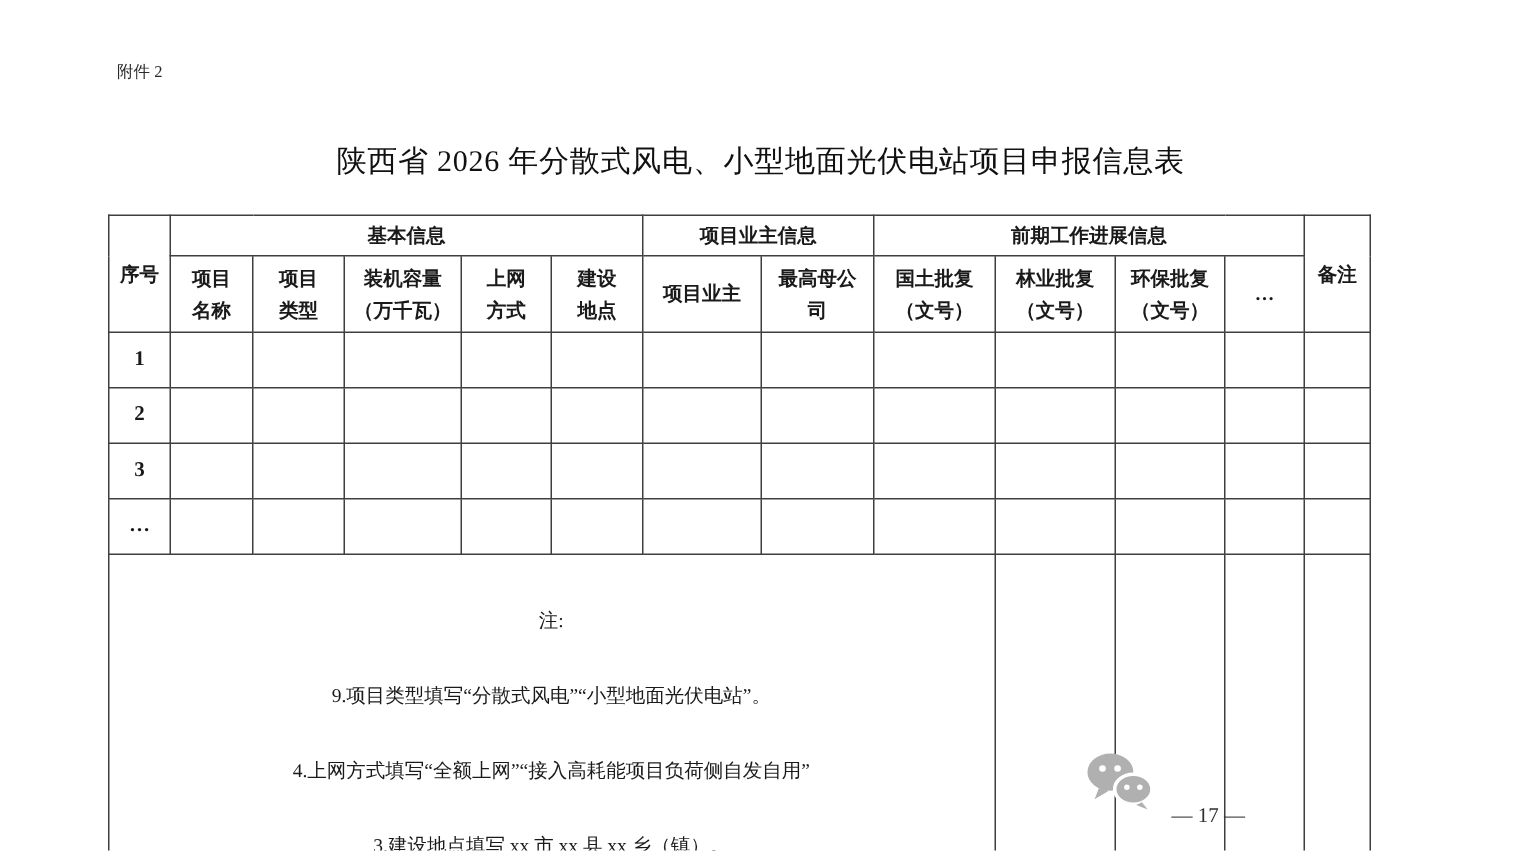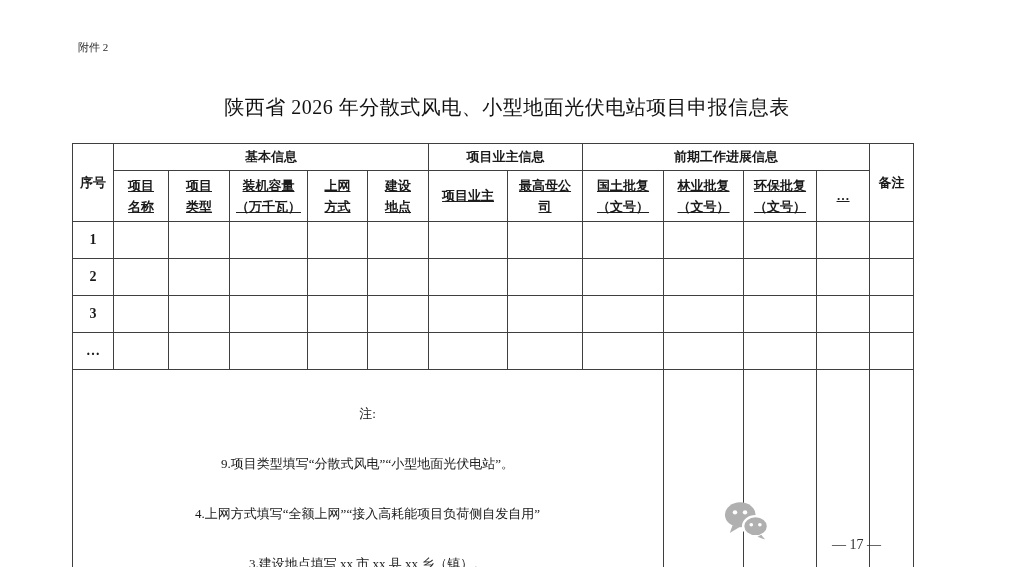--- a/index.html
+++ b/index.html
@@ -41,21 +41,21 @@
     font-size: 13px;
     color: #1a1a1a;
     overflow: hidden;
   }
   table.form th {
     font-weight: bold;
     white-space: pre-line;
     line-height: 1.65;
   }
   tr.group-row { height: 27px; }
-  tr.colhead-row { height: 51px; text-decoration: underline; }
+  tr.colhead-row { height: 51px; }
   tr.body-row { height: 37px; }
   tr.body-row td.row-no { font-weight: bold; font-size: 14px; }
   tr.note-row { height: 135px; }
   td.note-cell {
     text-align: left;
     vertical-align: top;
     padding: 6px 10px 0 9px;
     font-size: 13px;
     line-height: 25px;
     white-space: pre-line;
@@ -69,21 +69,21 @@
     color: #b0b0b0;
     font-family: "Liberation Sans", sans-serif;
     font-size: 29px;
     letter-spacing: 2px;
     white-space: nowrap;
   }
   .page-number {
     position: absolute;
     left: 781px; top: 537px;
     width: 100px;
-    text-align: right;
+    text-align: left;
     font-size: 14px;
     color: #2f2f2f;
   }
 </style>
 </head>
 <body>
 
 <div class="attachment-label">附件 2</div>
 
 <div class="doc-title">陕西省 2026 年分散式风电、小型地面光伏电站项目申报信息表</div>

